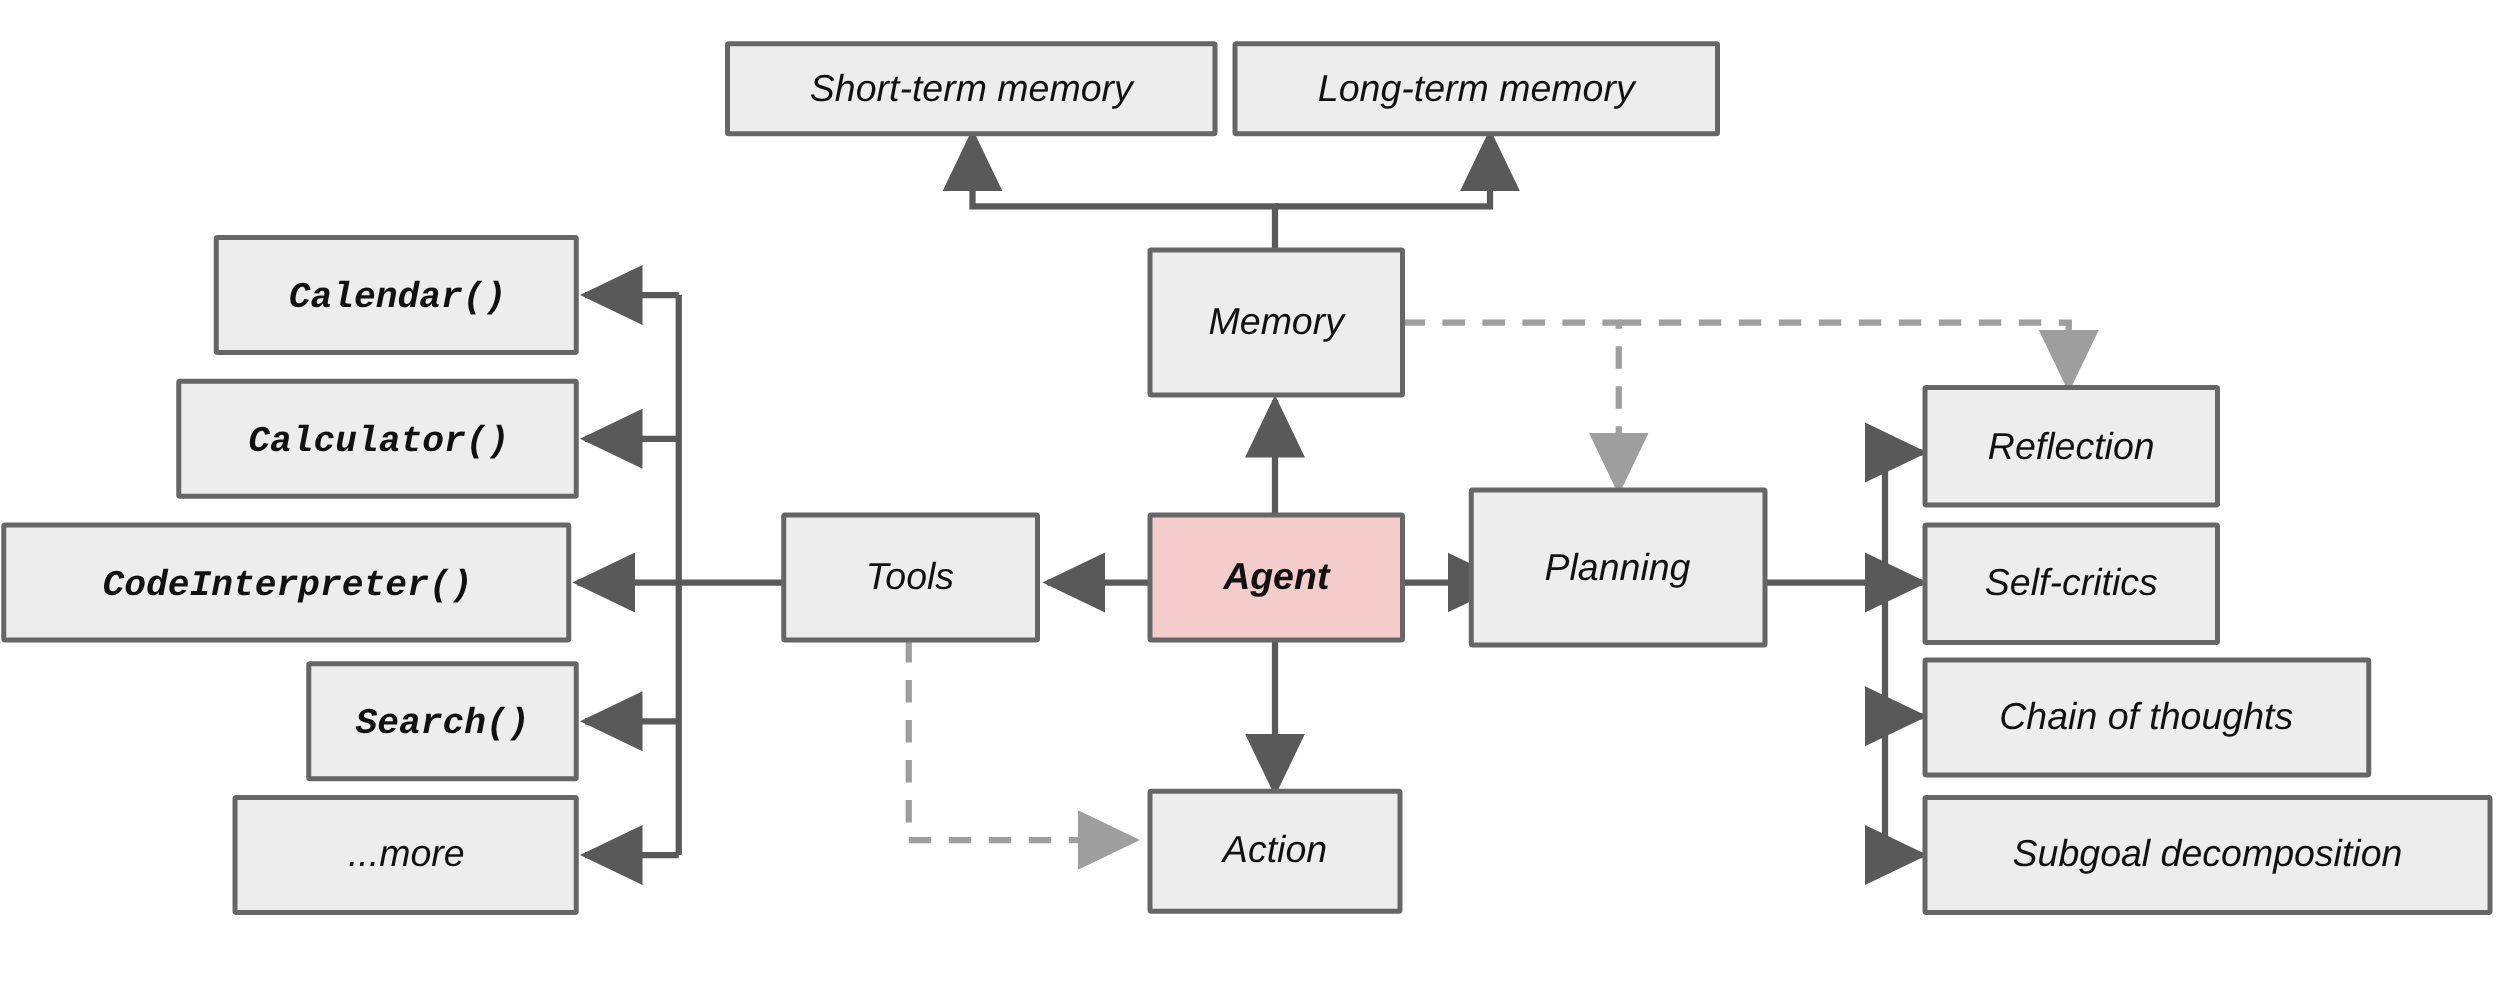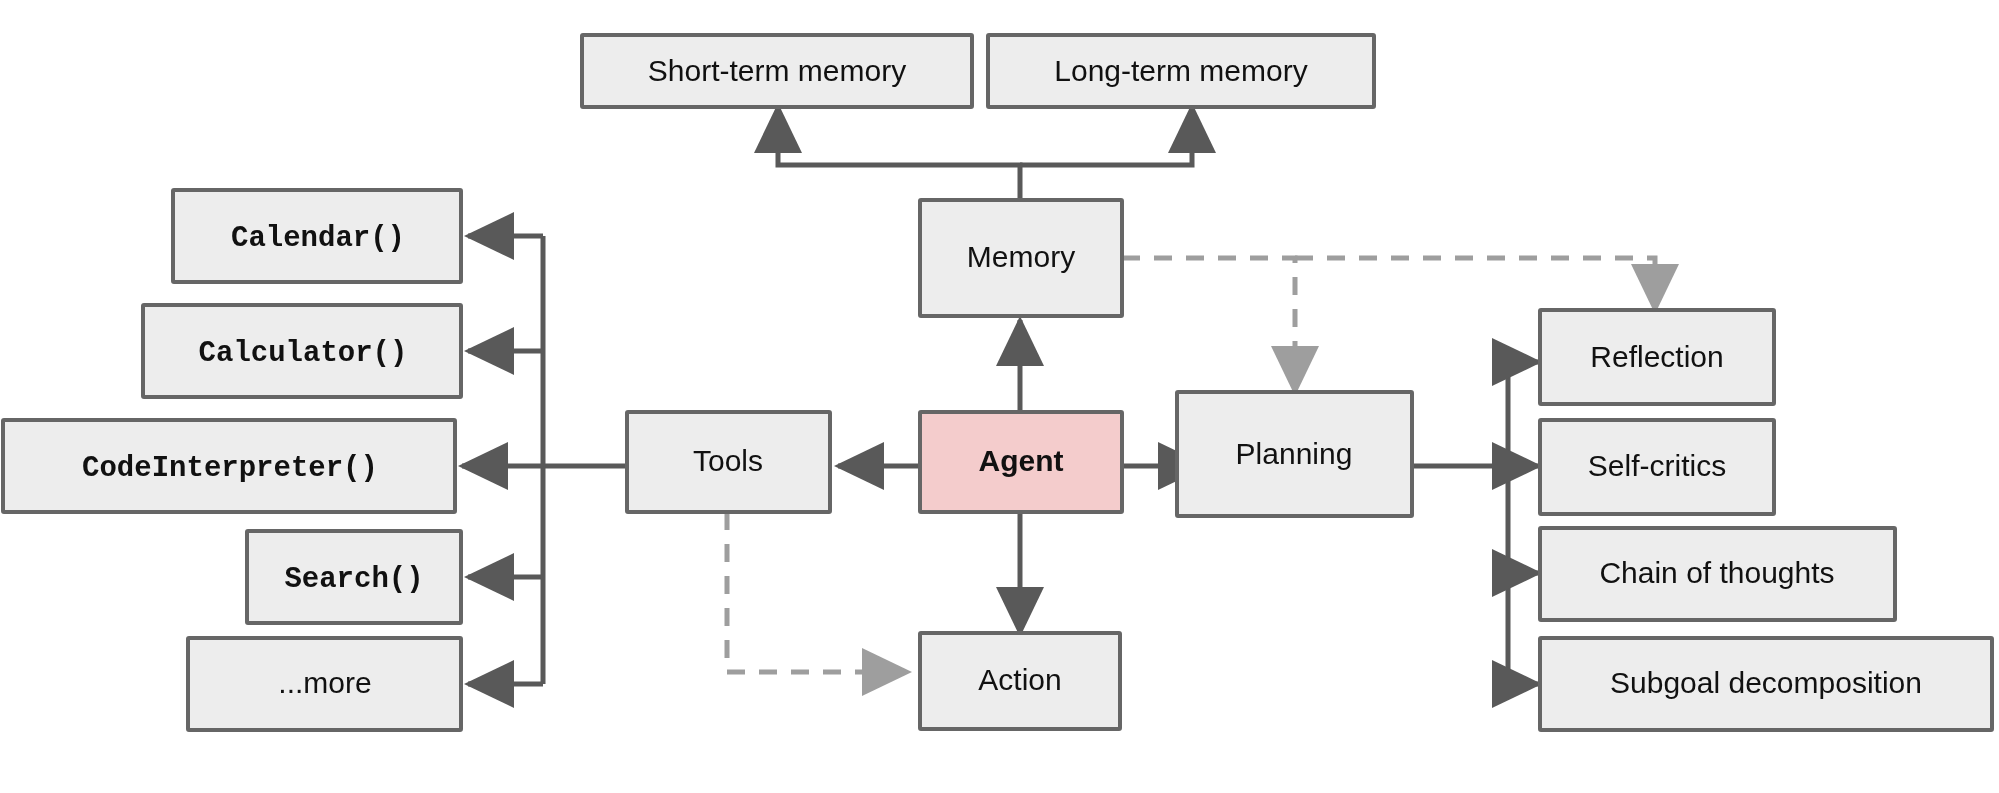--- a/index.html
+++ b/index.html
@@ -1,18 +1,18 @@
 <!DOCTYPE html>
 <html><head>
 <meta charset="utf-8">
 <style>
   html,body{margin:0;padding:0;background:#ffffff;}
   body{width:1999px;height:793px;overflow:hidden;
        font-family:"Liberation Sans",sans-serif;}
-  #stage{position:relative;width:1999px;height:565px;}
+  #stage{position:relative;width:1999px;height:565px;font-style:italic;}
   svg#diagram{position:absolute;inset:0;width:1999px;height:793px;display:block;}
   .node-rect{fill:#ededed;stroke:#666666;stroke-width:4;}
   .node-rect.accent{fill:#f4cccc;stroke:#666666;}
   .node-label{font-family:"Liberation Sans",sans-serif;font-size:30px;fill:#111111;
               text-anchor:middle;dominant-baseline:middle;}
   .node-label.mono{font-family:"Liberation Mono",monospace;font-size:29px;font-weight:bold;}
   .node-label.bold{font-weight:bold;}
   .edge{fill:none;stroke:#595959;stroke-width:5;}
   .edge-dashed{fill:none;stroke:#9e9e9e;stroke-width:5;stroke-dasharray:18 14;}
 </style>

